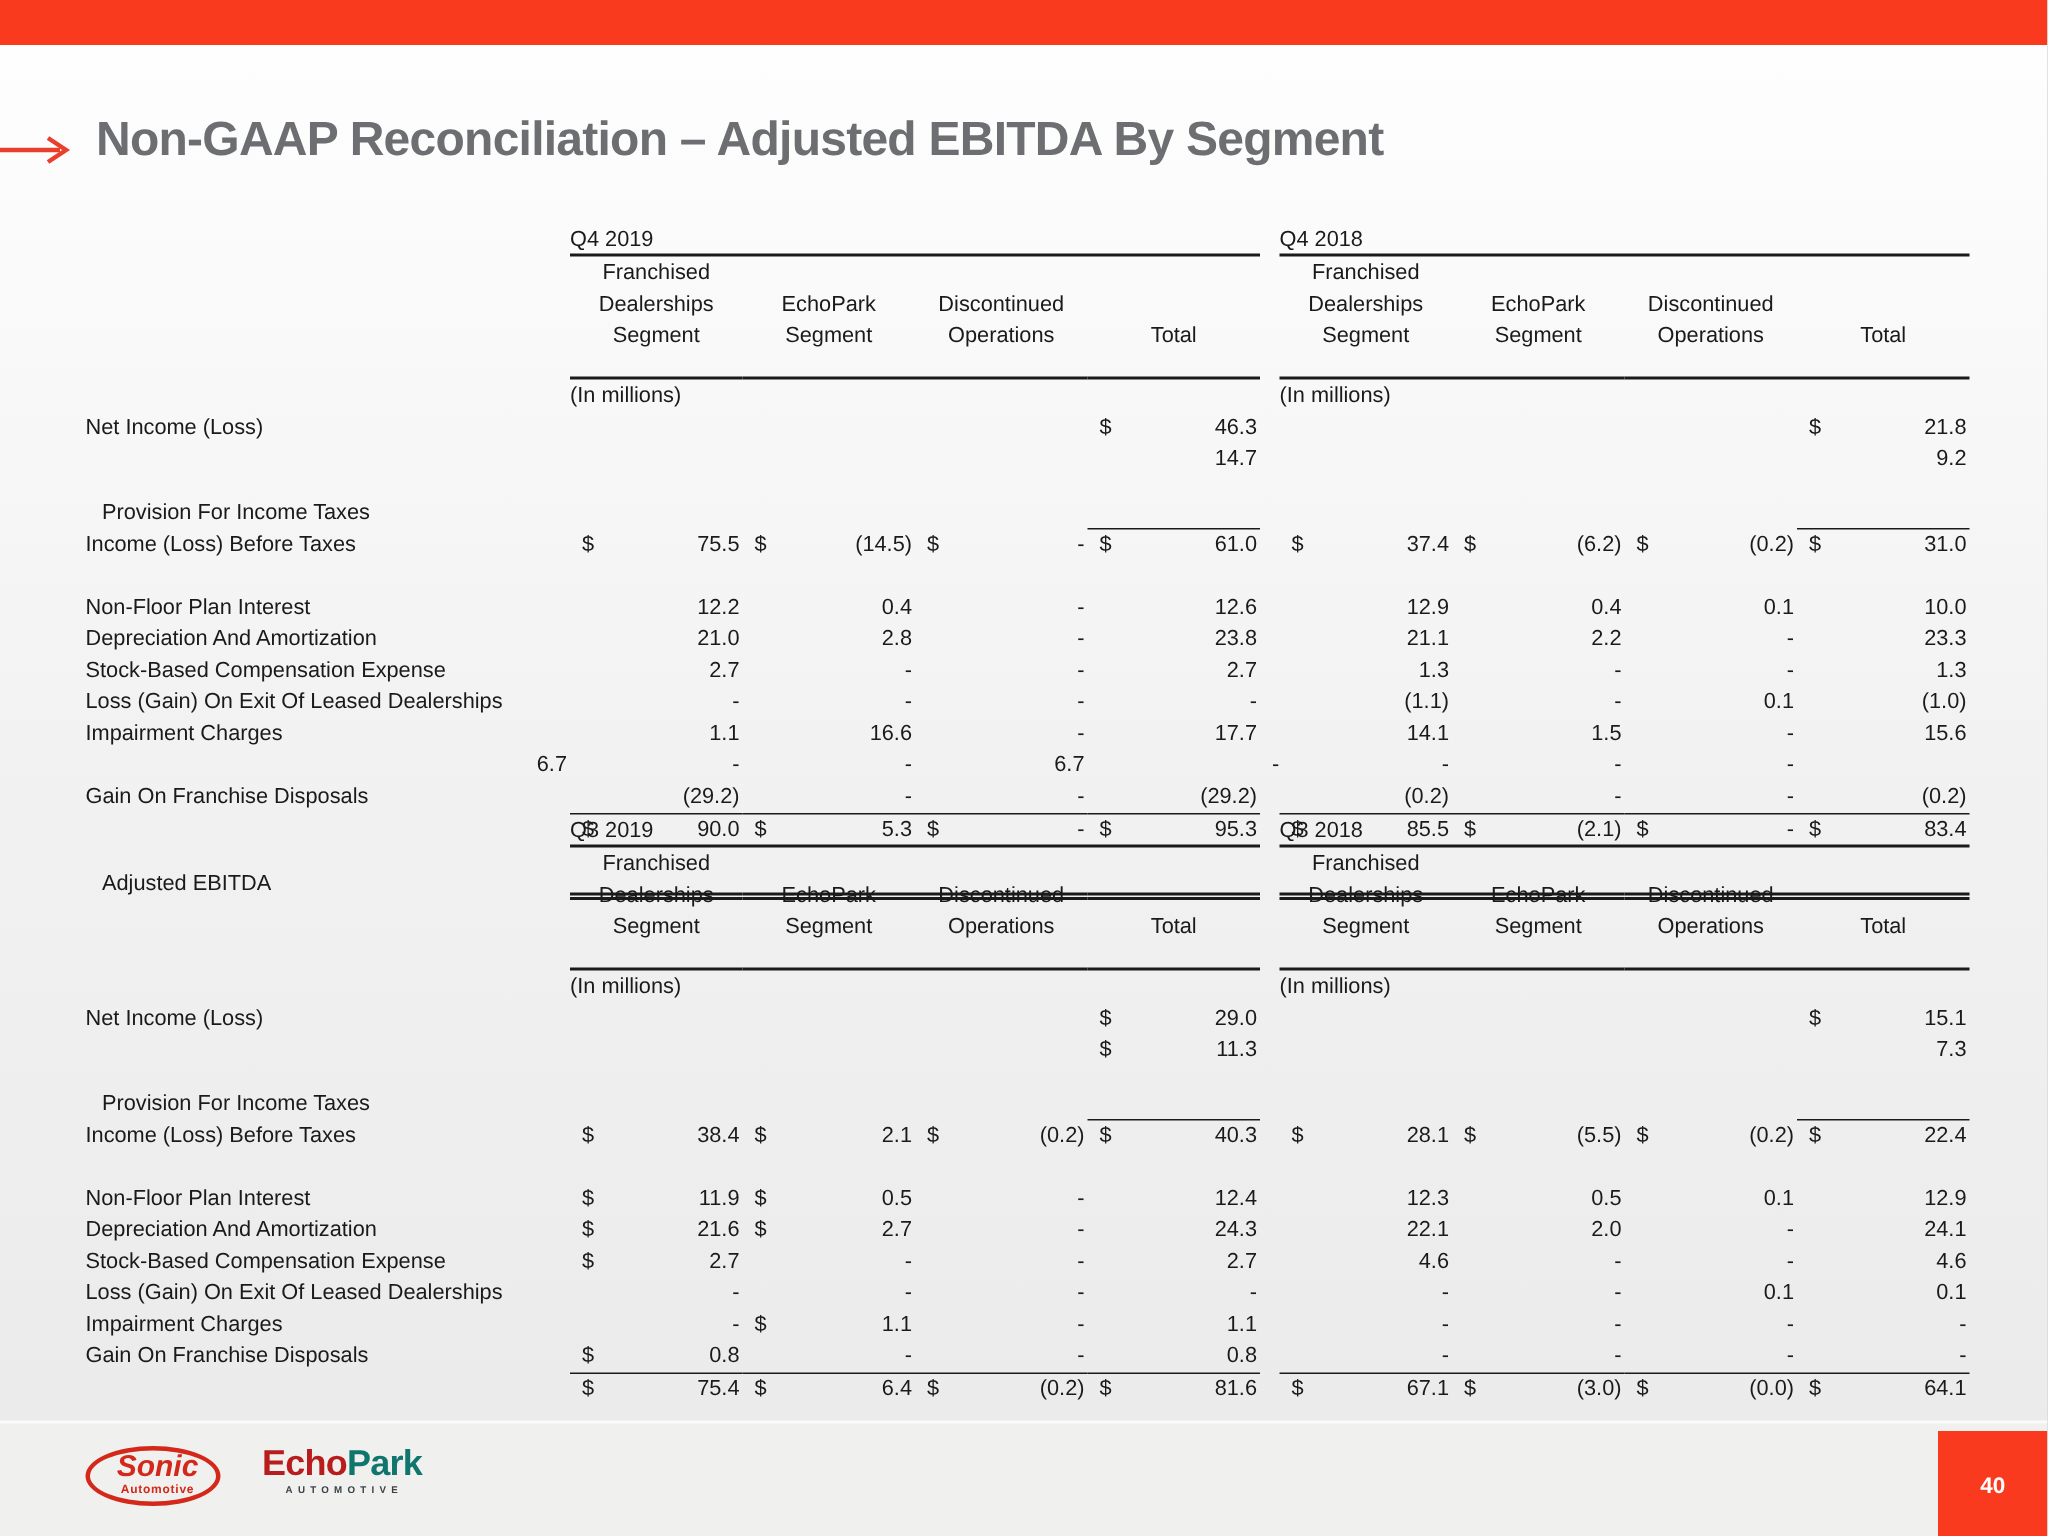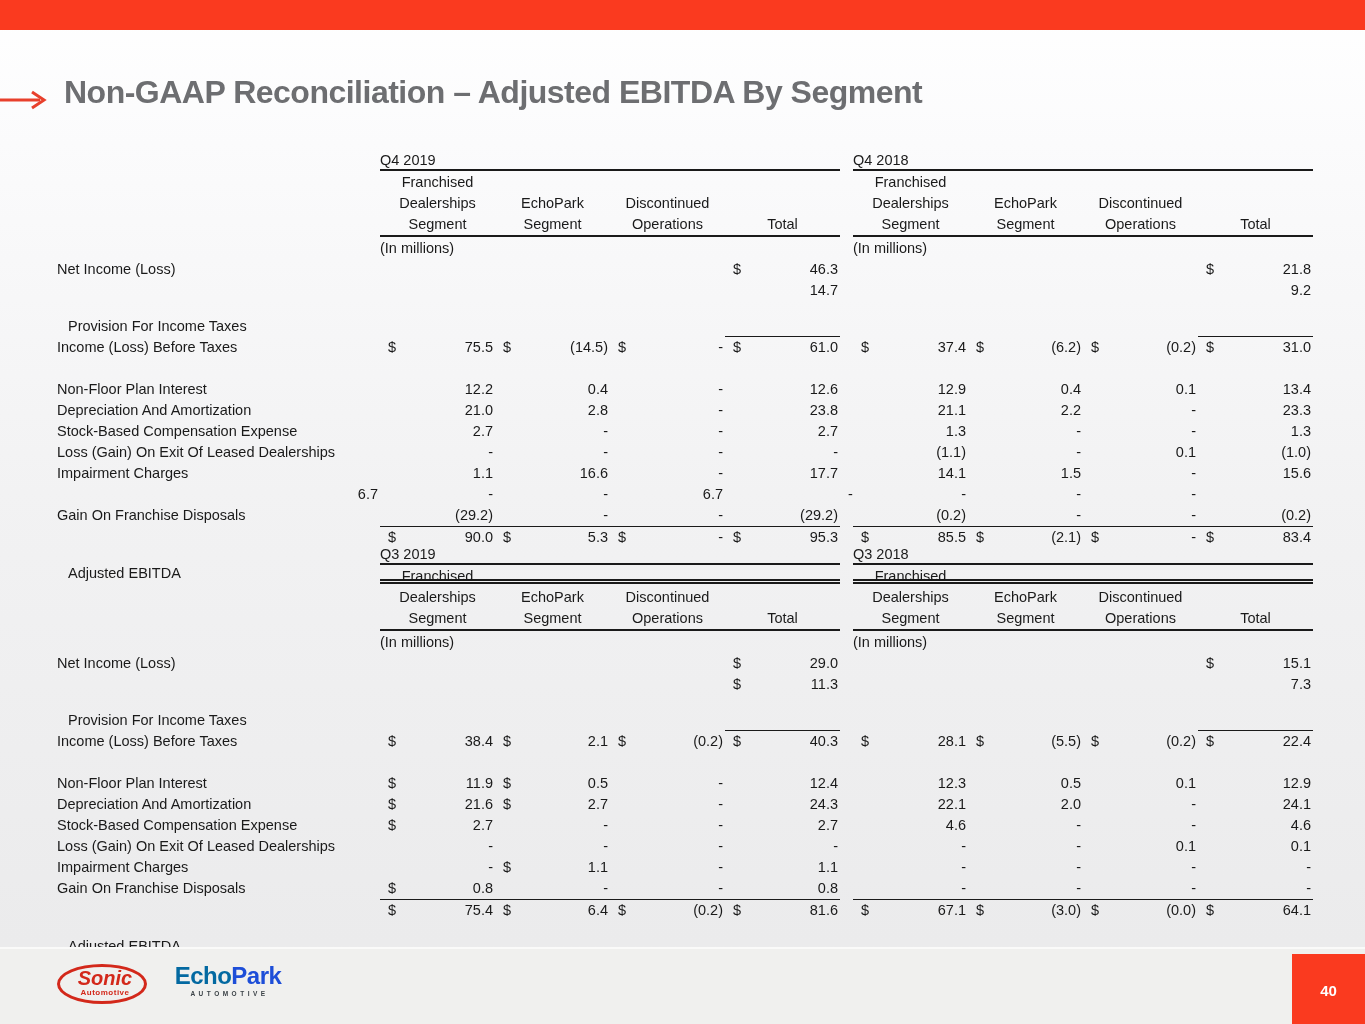--- a/index.html
+++ b/index.html
@@ -21,37 +21,37 @@
   .row{display:grid;grid-template-columns:323px repeat(4,115px) 13px repeat(4,115px);}
   .cell,.lbl,.gap,.span4{min-height:21px;line-height:21px;box-sizing:border-box;}
   .lbl{text-align:left;white-space:nowrap;}
   .lbl.ind{padding-left:11px;margin-top:36px;}
   .cell{display:flex;justify-content:space-between;align-items:baseline;padding:0 2px 0 8px;}
   .cell .v{margin-left:auto;}
   .span4{grid-column:span 4;text-align:left;}
   .year{border-bottom:2px solid #1a1a1a;height:21px;}
   .colhead{
     display:flex;align-items:flex-end;justify-content:center;text-align:center;
-    white-space:pre-line;height:64px;line-height:21px;border-bottom:2px solid #1a1a1a;padding-bottom:0;
+    white-space:pre-line;height:64px;line-height:21px;border-bottom:2px solid #1a1a1a;padding-bottom:16px;
   }
   .units{height:22px;line-height:22px;}
   .rl{border-bottom:1.5px solid #1a1a1a;}
   .dbl{border-bottom:5px double #1a1a1a;}
   .spacer{height:21px;}
   
   .footer{position:absolute;left:0;top:947px;width:100%;height:77px;background:#f0f0ee;border-top:2px solid #fafaf9;}
   .sonic{position:absolute;left:57px;top:13px;width:96px;height:46px;}
   .sonic .oval{position:absolute;left:0;top:2px;width:90px;height:40px;border:3px solid #d3281a;border-radius:50%;box-sizing:border-box;}
   .sonic .stack{position:absolute;left:0;top:6px;width:96px;text-align:center;}
   .sonic .word{font-style:italic;font-weight:bold;font-size:20px;line-height:20px;color:#d3281a;letter-spacing:0;}
   .sonic .sub{font-size:8px;font-weight:bold;color:#d3281a;letter-spacing:0.5px;line-height:10px;}
   .echopark{position:absolute;left:173px;top:14px;width:110px;text-align:center;}
   .echopark .word{font-size:24px;font-weight:bold;line-height:26px;letter-spacing:-0.5px;}
-  .echopark .green{color:#0369a1;}
-  .echopark .dark{color:#1d4ed8;}
+  .echopark .green{color:#b91c1c;}
+  .echopark .dark{color:#0f766e;}
   .echopark .sub{font-size:6.5px;font-weight:bold;letter-spacing:3.5px;color:#3b4247;line-height:10px;padding-left:3px;}
   .page-badge{
     position:absolute;right:0;bottom:0;width:73px;height:72px;
     display:flex;align-items:center;justify-content:center;
     color:#fff;font-size:15px;font-weight:bold;
   }
 </style>
 </head>
 <body>
 
@@ -235,21 +235,21 @@
           <div class="cell">
             <span class="d"></span>
             <span class="v">0.4</span>
           </div>
           <div class="cell">
             <span class="d"></span>
             <span class="v">0.1</span>
           </div>
           <div class="cell">
             <span class="d"></span>
-            <span class="v">13.4</span>
+            <span class="v">10.0</span>
           </div>
         </div>
         <div class="row">
           <div class="lbl">Depreciation And Amortization</div>
           <div class="cell">
             <span class="d"></span>
             <span class="v">21.0</span>
           </div>
           <div class="cell">
             <span class="d"></span>

